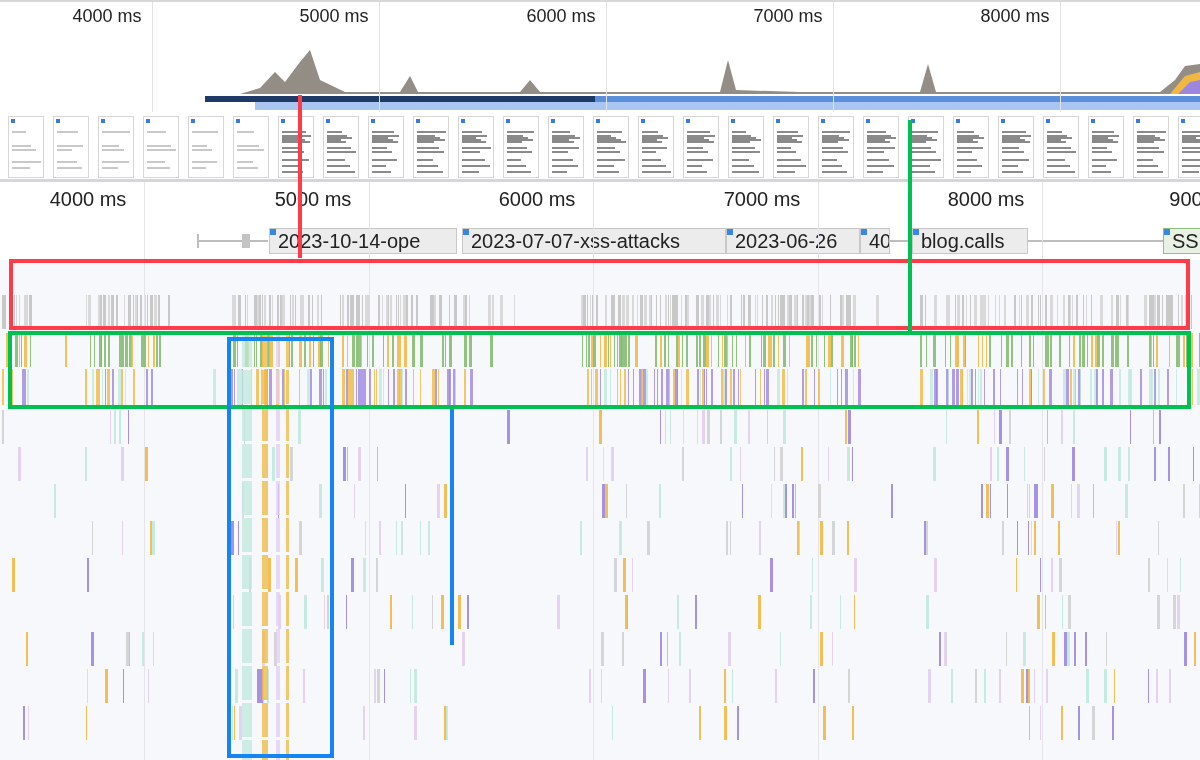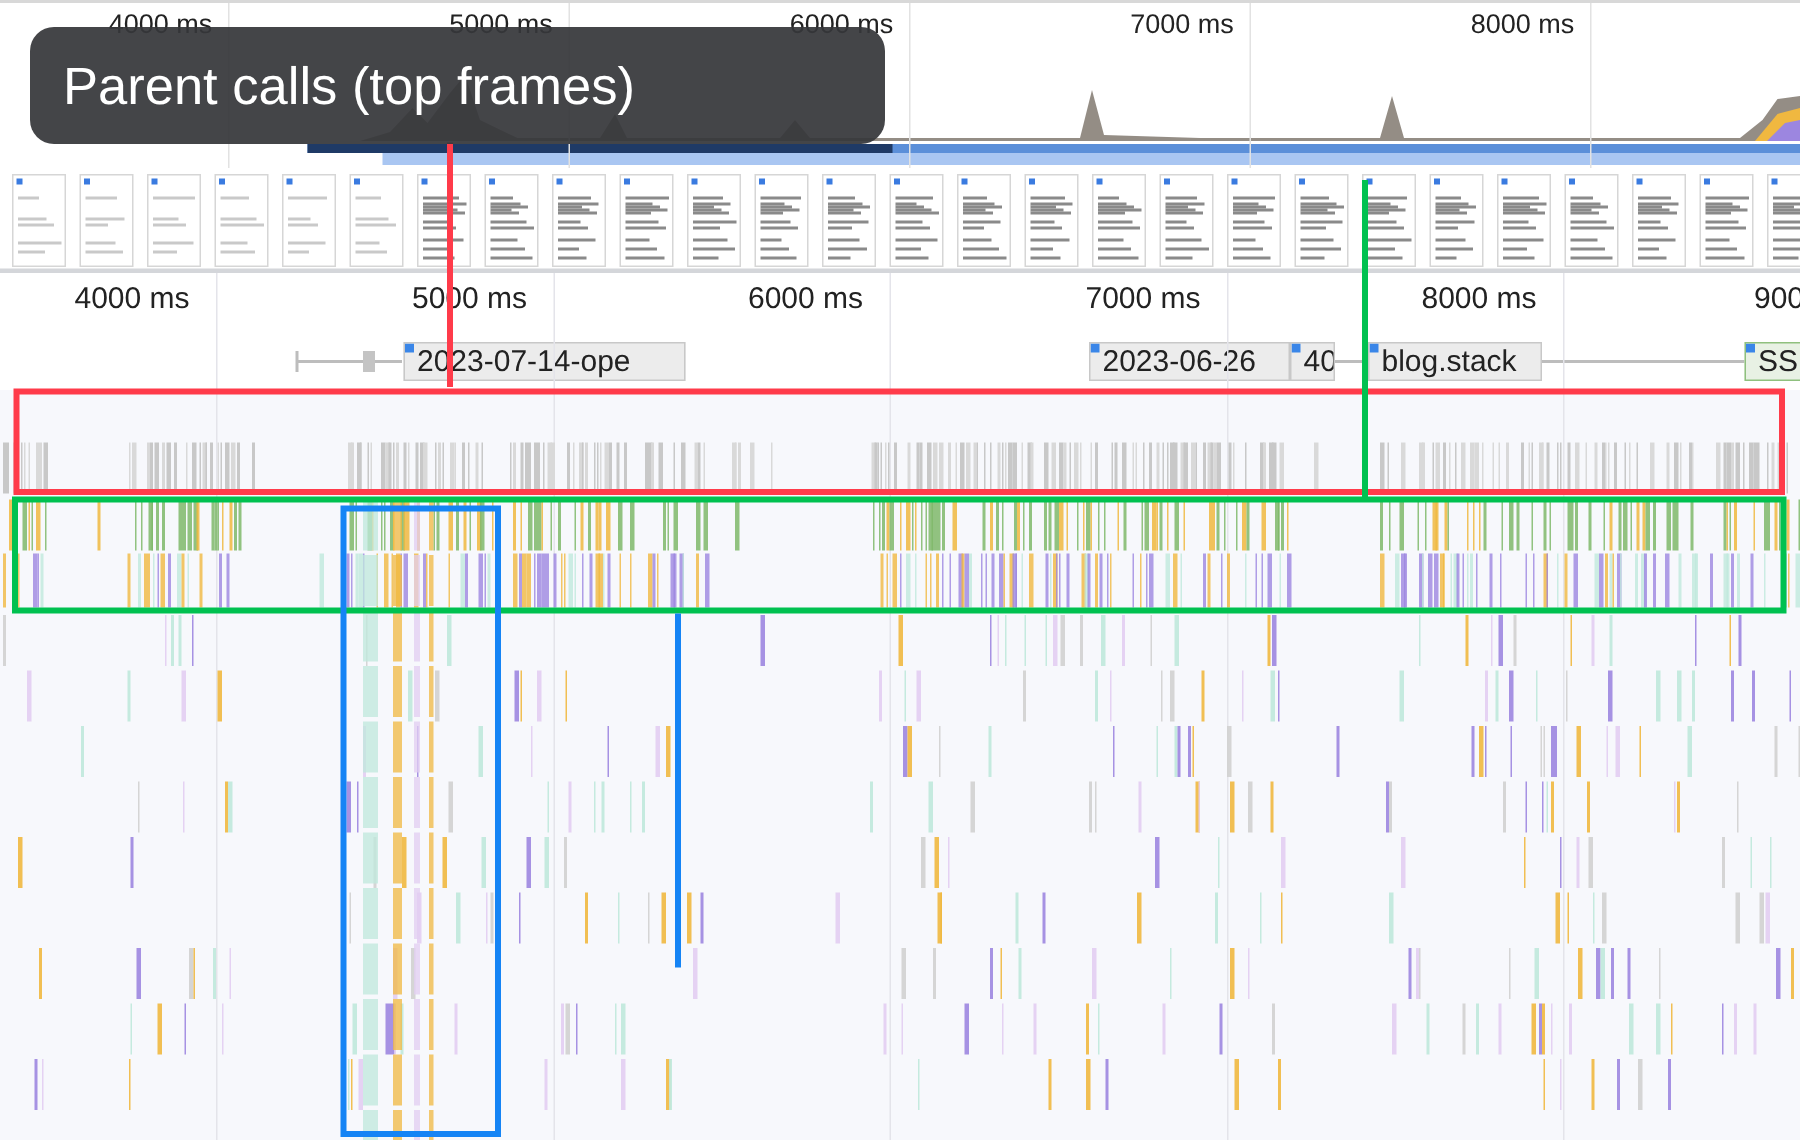--- a/index.html
+++ b/index.html
@@ -416,24 +416,25 @@
       <div class="r-tick" style="left: 986px;">8000 ms</div>
       <div class="r-tick" style="left: 1186px;">900</div>
     </div>
 
   <div class="net-track" id="nettrack">
     <div class="wire" style="left:198px;width:70px;"></div>
     <div class="wire-cap" style="left:197px;"></div>
     <div class="blk" style="left:242px;"></div>
     <div class="wire" style="left:890px;width:22px;"></div>
     <div class="wire" style="left:1028px;width:135px;"></div>
-  <div class="req" style="left: 269px; width: 188px;"><span class="mark"></span><span>2023-07-14-ope</span></div>
+  <div class="req" style="left: 269px; width: 188px;"><span class="mark"></span><span>2023-10-14-ope</span></div>
+      <div class="req" style="left: 462px; width: 264px;"><span class="mark"></span><span>2023-07-07-xss-attacks</span></div>
       <div class="req" style="left: 726px; width: 134px;"><span class="mark"></span><span>2023-06-26</span></div>
       <div class="req" style="left: 860px; width: 30px;"><span class="mark"></span><span>40</span></div>
-      <div class="req" style="left: 912px; width: 116px;"><span class="mark"></span><span>blog.stack</span></div>
+      <div class="req" style="left: 912px; width: 116px;"><span class="mark"></span><span>blog.calls</span></div>
       <div class="req ssr" style="left: 1163px; width: 40px;"><span class="mark"></span><span>SS</span></div>
     </div>
 
   <div class="r-grid" style="left: 144px;"></div>
     <div class="r-grid" style="left: 369px;"></div>
     <div class="r-grid" style="left: 593px;"></div>
     <div class="r-grid" style="left: 818px;"></div>
     <div class="r-grid" style="left: 1042px;"></div>
     <div class="flame" id="flame">
       <div class="row" style="top: 35px; height: 34px;">
@@ -1359,16 +1360,13 @@
       <div class="bar" style="left: 286px; top: 480px; width: 3px; height: 34px; background: rgb(240, 184, 64); opacity: 0.75;"></div>
     </div>
 
   <div class="hl hl-red"></div>
   <div class="hl hl-green"></div>
   <div class="hl hl-blue"></div>
   <div class="leader leader-red"></div>
   <div class="leader leader-green"></div>
   <div class="leader leader-blue"></div>
 
-  <div class="callout c1">
-      <span>Parent calls (top frames)</span>
-    </div>
 </div>
 
 </body></html>

